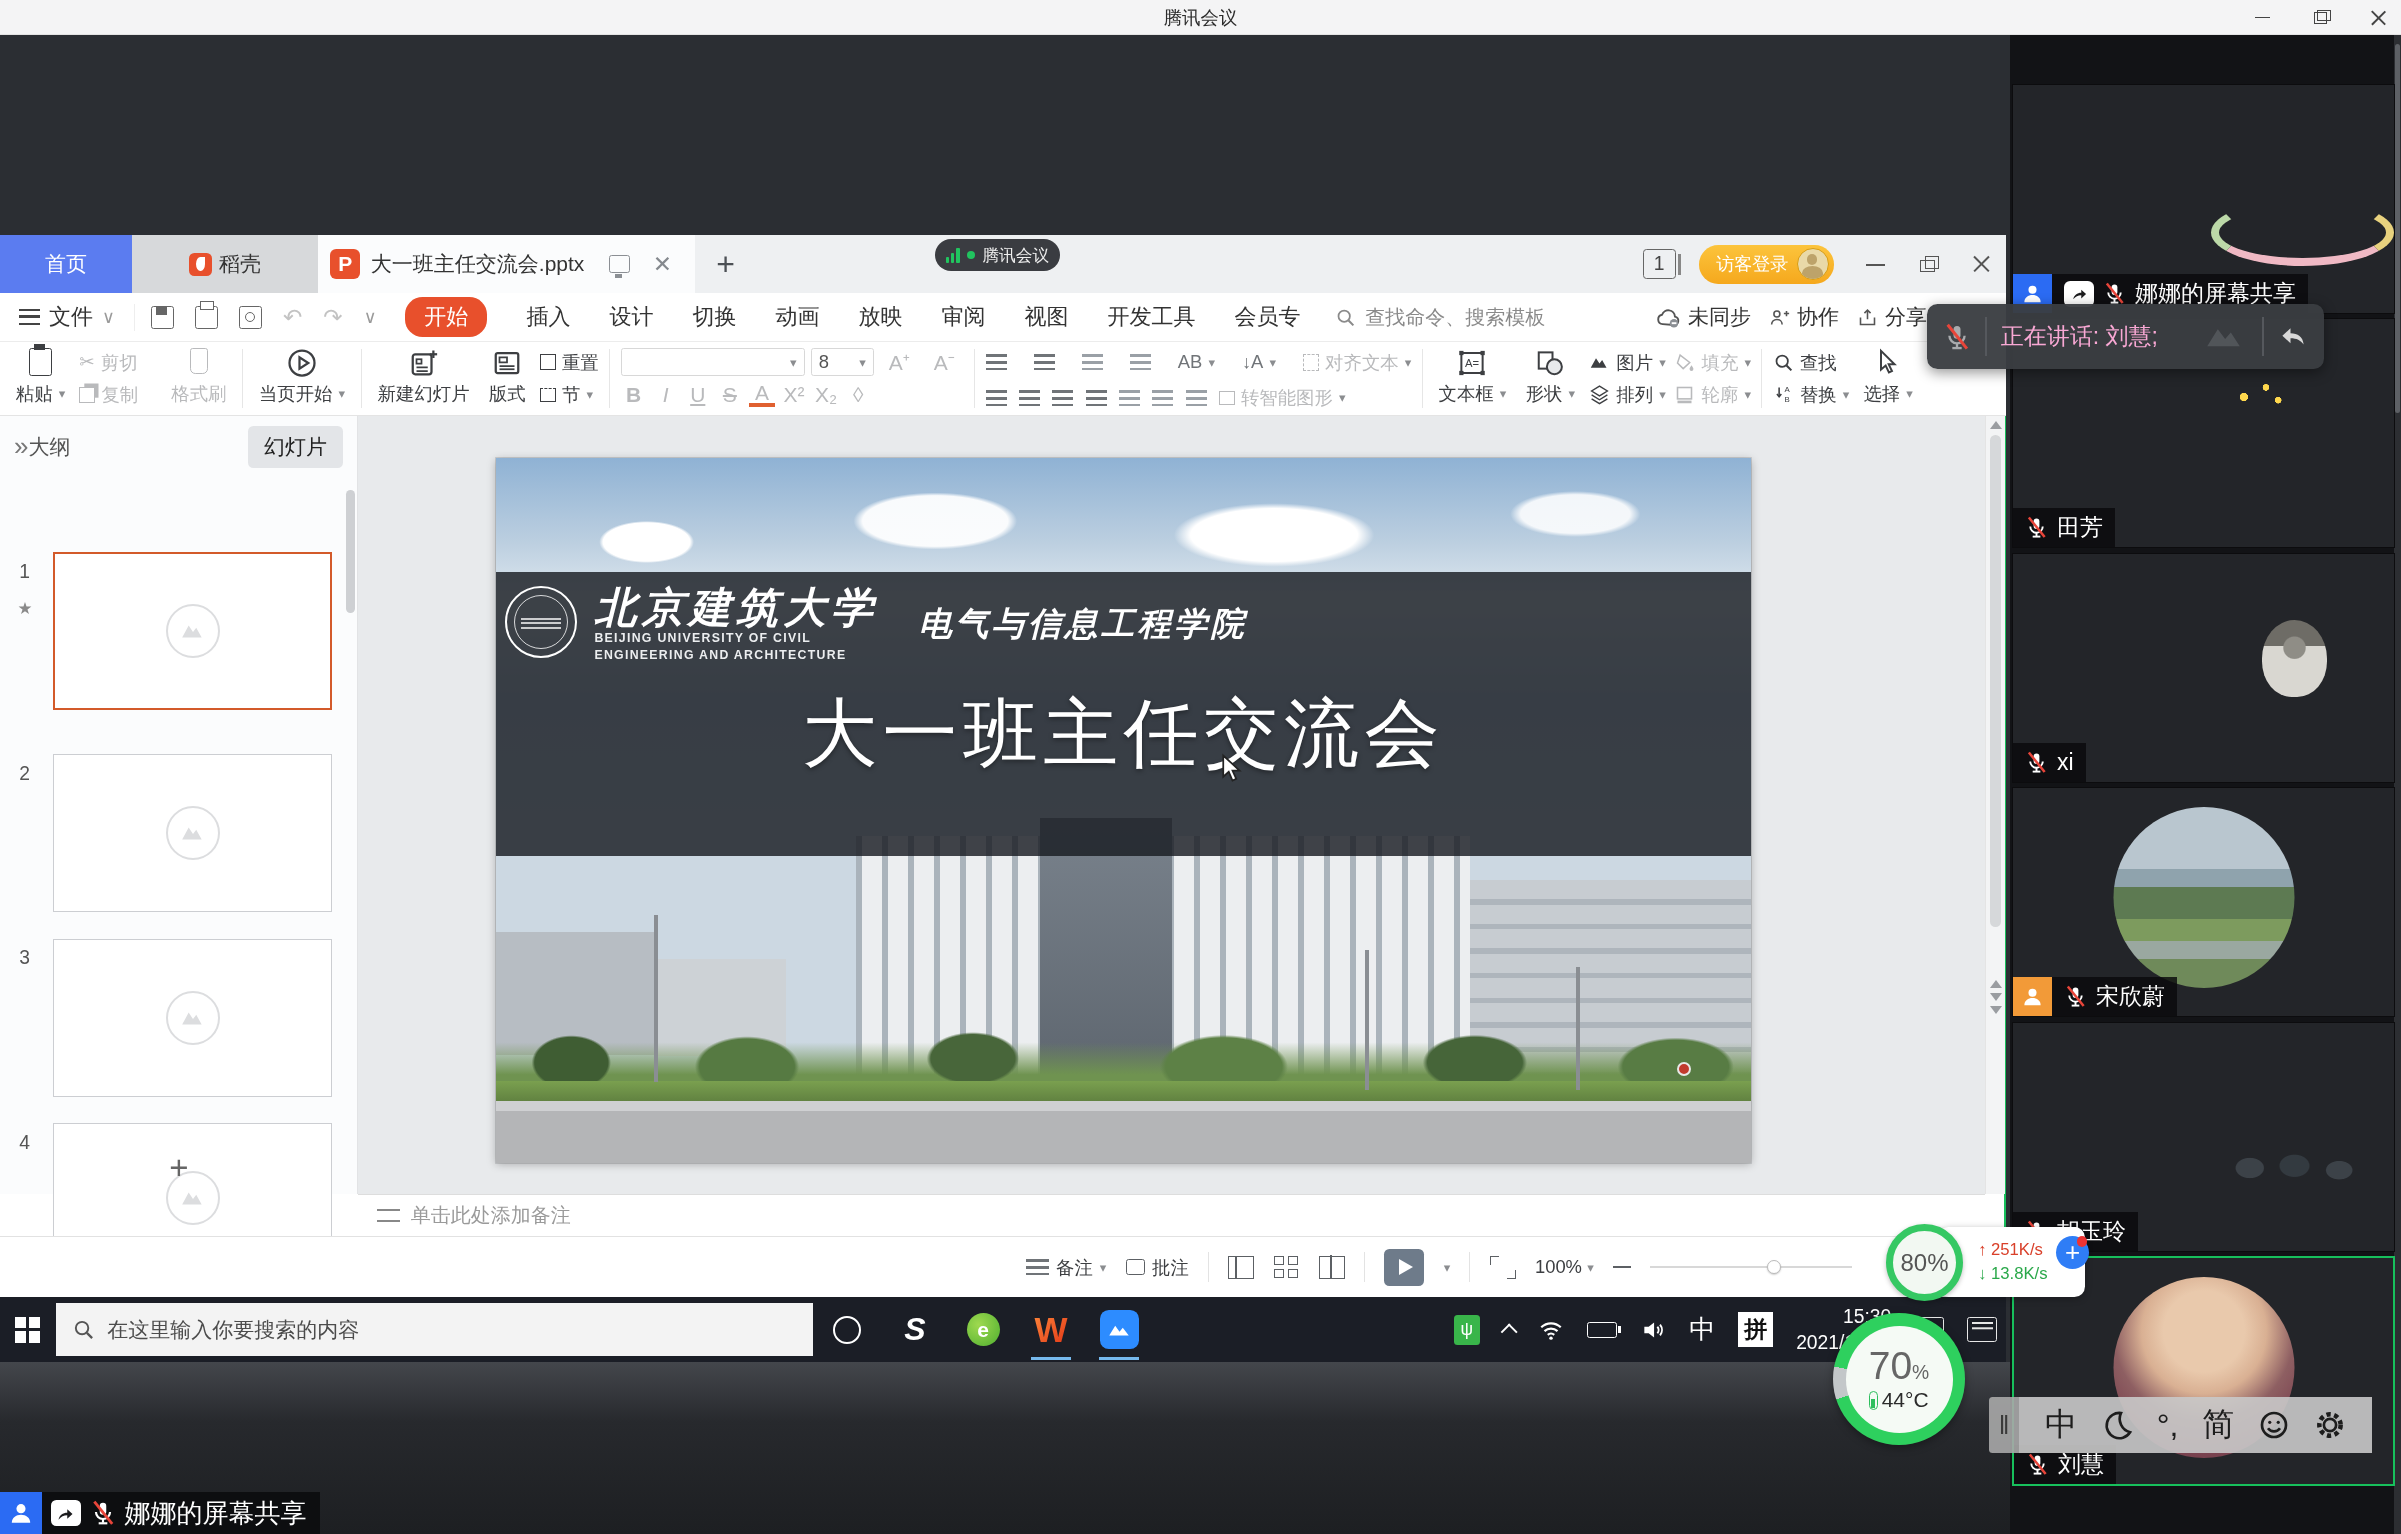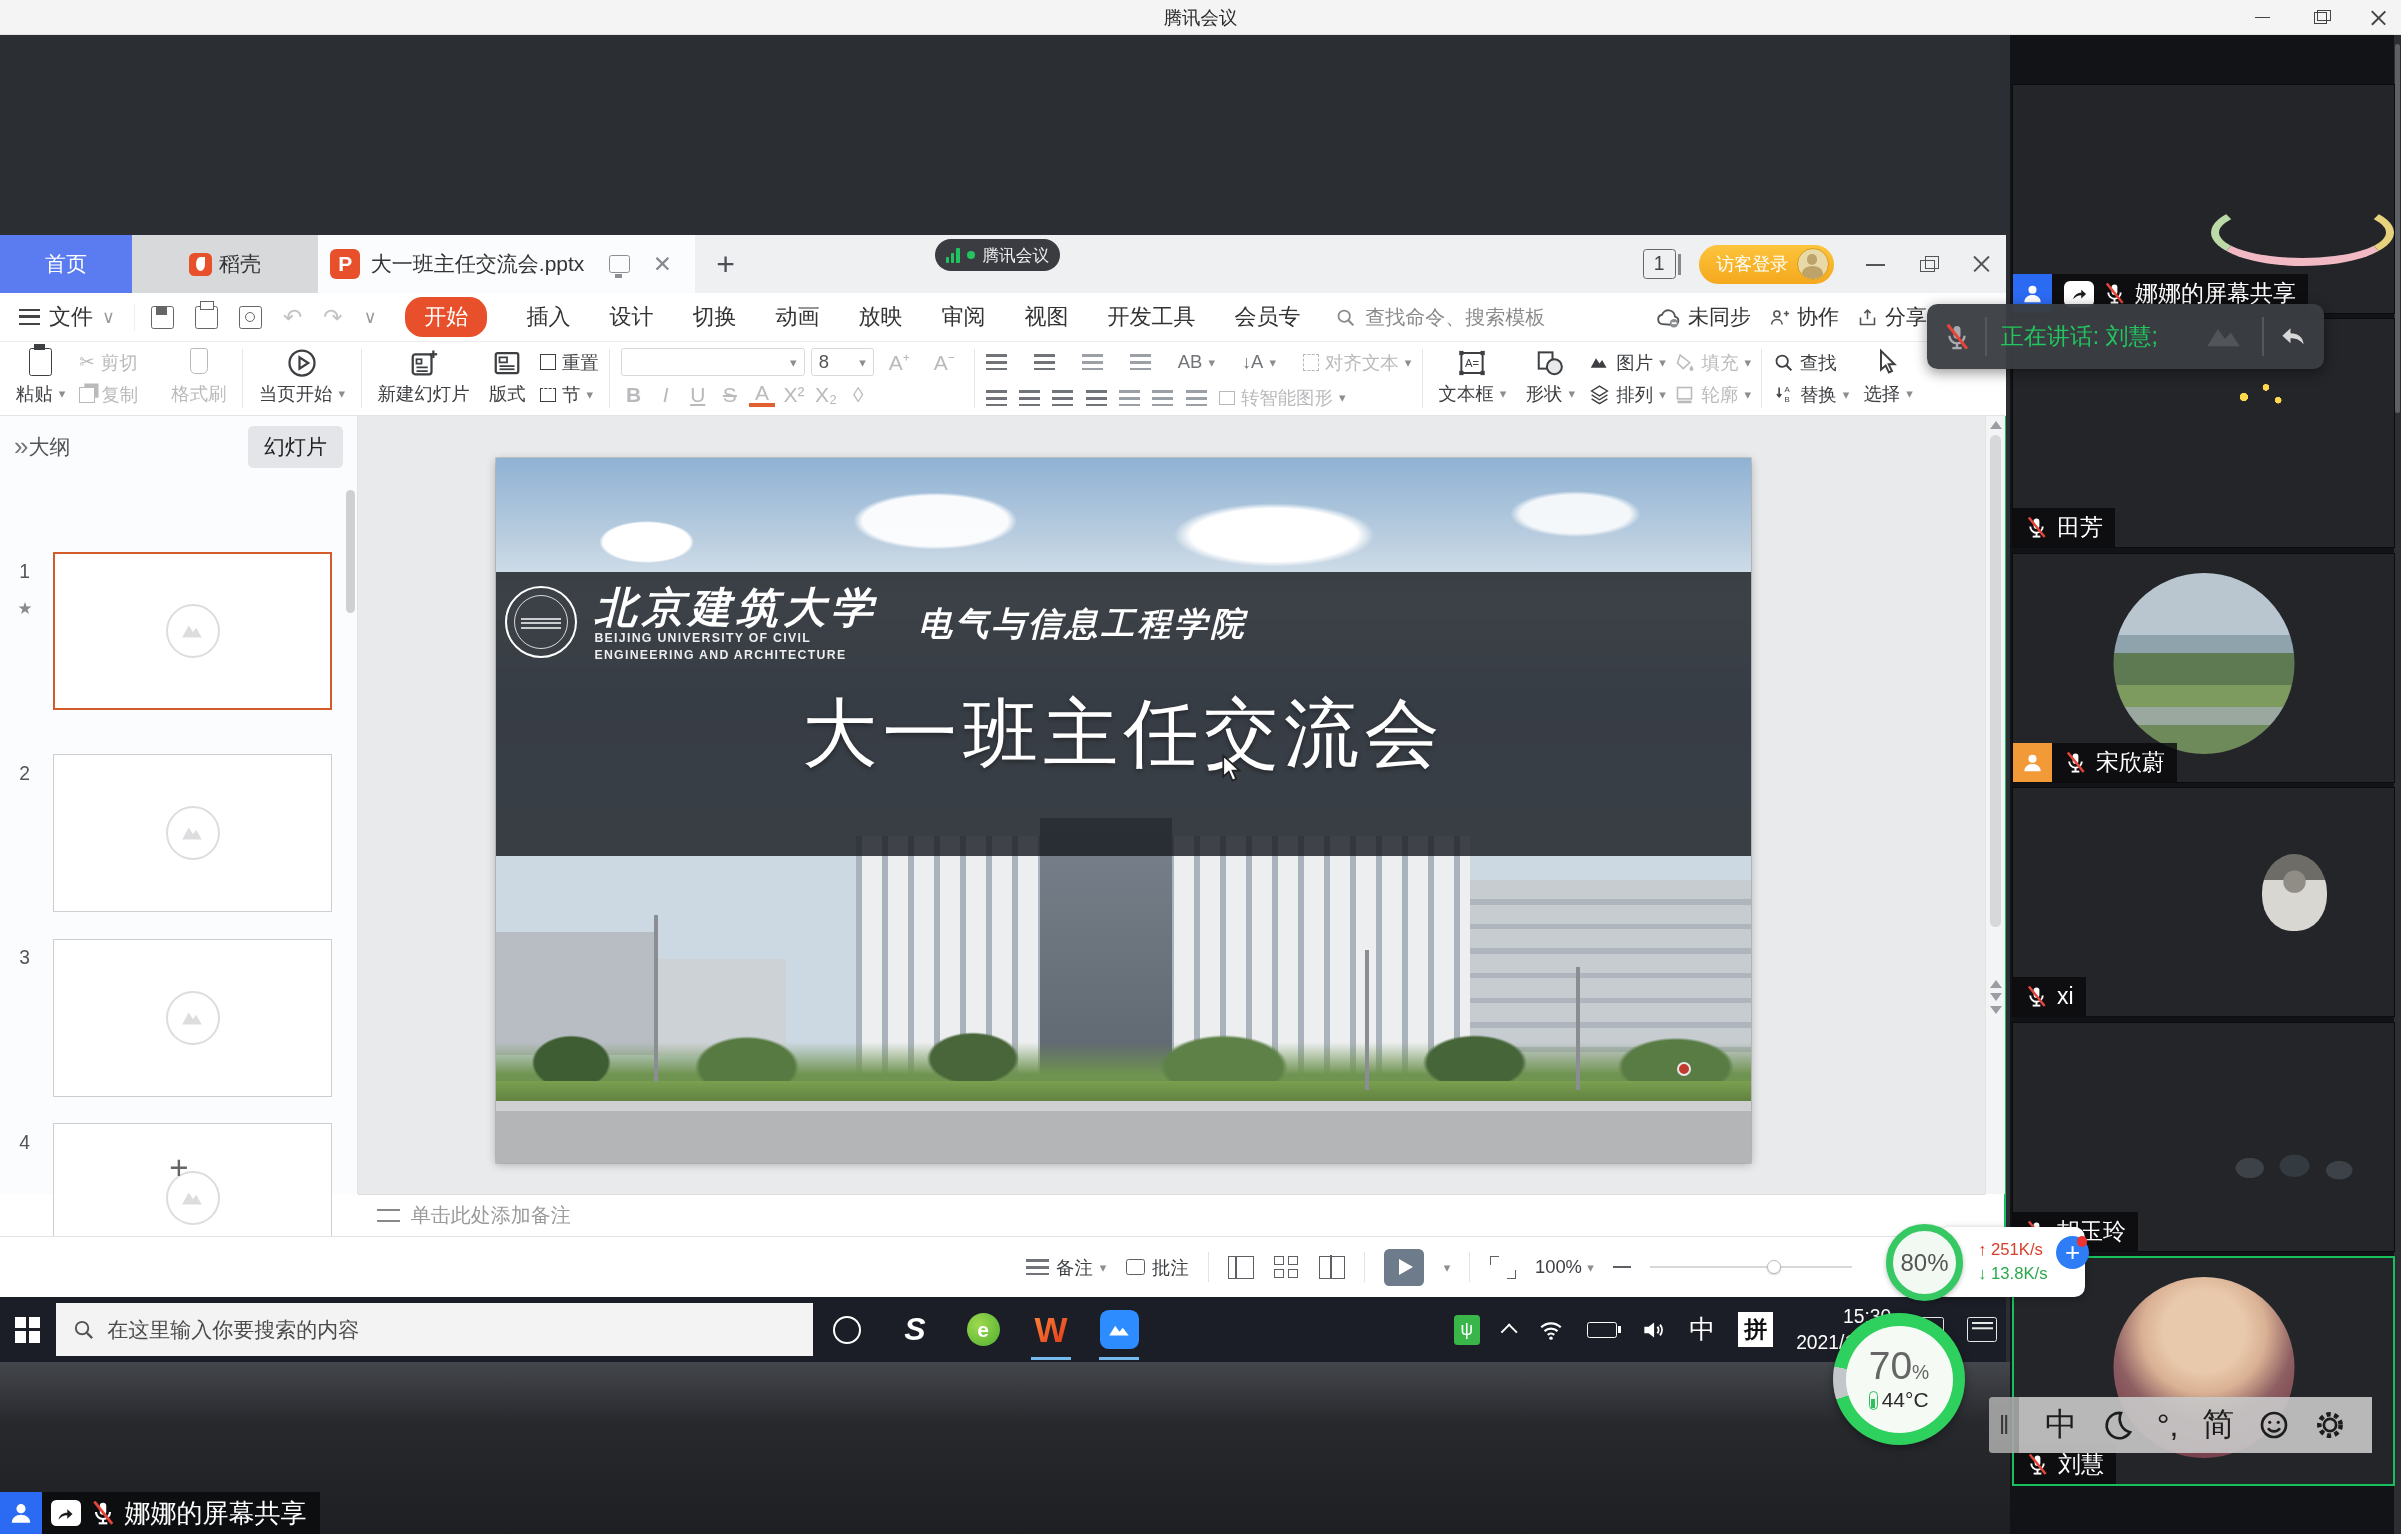--- a/index.html
+++ b/index.html
@@ -184,21 +184,21 @@
   .trayic.note::after{ content:""; position:absolute; left:3.5px; top:3.5px; right:3.5px; height:1.8px; background:#e8e8e8; box-shadow:0 5.3px 0 #e8e8e8; }
 
   
   .floatbadge { position:absolute; left:935px; top:239px; width:125px; height:32px; border-radius:16px; background:rgba(42,45,50,.92); display:flex; align-items:center; gap:7px; padding:0 10.5px; z-index:40; }
   .sigbars { display:flex; align-items:flex-end; gap:1.8px; height:16px; }
   .sigbars i { width:3.5px; background:#21c45f; border-radius:0.9px; }
   .gdot { width:8.8px; height:8.8px; border-radius:50%; background:#21c45f; }
   .floatbadge .t { color:#eee; font-size:16.7px; }
   .toast { position:absolute; left:1927px; top:304px; width:397px; height:65px; background:rgba(58,61,66,.96); border-radius:10.5px; display:flex; align-items:center; gap:14px; padding:0 16px; z-index:80; box-shadow:0 3.5px 12.3px rgba(0,0,0,.4); }
   .toast .vr2 { width:1.8px; height:39px; background:#55585d; }
-  .toast .txt { color:#22c55e; font-size:23px; white-space:nowrap; }
+  .toast .txt { color:#f9a8d4; font-size:23px; white-space:nowrap; }
   .toast .wm { opacity:.25; margin-left:auto; }
   .sharebanner { position:absolute; left:0; top:1492px; height:42px; display:flex; align-items:stretch; z-index:70; }
   .sb-person { width:42px; background:#2b6bf3; display:flex; align-items:center; justify-content:center; }
   .sb-bar { background:#0d0e10; display:flex; align-items:center; gap:8.8px; padding:0 14px 0 8.8px; }
   .sb-share { width:30px; height:26px; background:#fff; border-radius:5.3px; display:flex; align-items:center; justify-content:center; }
   .sb-bar .t { color:#fff; font-size:26px; }
 
   .circ80 { position:absolute; left:1886px; top:1224px; width:77px; height:77px; border-radius:50%; background:#f2f8f2; border:7px solid #35c863; display:flex; align-items:center; justify-content:center; z-index:60; box-shadow:0 1.8px 5.3px rgba(0,0,0,.25); font-size:24px; color:#555; }
   .netbox { position:absolute; left:1938px; top:1227px; width:147px; height:70px; background:#fff; border-radius:10.5px; z-index:55; box-shadow:0 1.8px 7px rgba(0,0,0,.25); display:flex; flex-direction:column; justify-content:center; padding-left:40px; font-size:16.7px; line-height:1.45; }
   .netbox .up { color:#d9402a; } .netbox .dn { color:#2aa84a; }
@@ -974,44 +974,44 @@
         <span class="pdark">
           <svg class="ic" width="23" height="23" viewBox="0 0 24 24" color="#fff">
               <use href="#i-mic"></use>
             </svg>
           <span class="nm">田芳</span>
         </span>
       </div>
     </div>
 
     <div class="tile">
+      <span class="avatar av-sketch"></span>
+      <div class="plate">
+        <span class="pdark">
+          <svg class="ic" width="23" height="23" viewBox="0 0 24 24" color="#fff">
+              <use href="#i-mic"></use>
+            </svg>
+          <span class="nm">xi</span>
+        </span>
+      </div>
+    </div>
+
+    <div class="tile">
       <span class="avatar av-land"></span>
       <div class="plate">
         <span class="psq orange">
             <svg class="ic" width="23" height="23" viewBox="0 0 24 24" color="#fff">
               <use href="#i-person"></use>
             </svg>
           </span>
         <span class="pdark">
           <svg class="ic" width="23" height="23" viewBox="0 0 24 24" color="#fff">
               <use href="#i-mic"></use>
             </svg>
           <span class="nm">宋欣蔚</span>
-        </span>
-      </div>
-    </div>
-
-    <div class="tile">
-      <span class="avatar av-sketch"></span>
-      <div class="plate">
-        <span class="pdark">
-          <svg class="ic" width="23" height="23" viewBox="0 0 24 24" color="#fff">
-              <use href="#i-mic"></use>
-            </svg>
-          <span class="nm">xi</span>
         </span>
       </div>
     </div>
 
     <div class="tile">
       <span class="avatar av-sunset"></span>
       <div class="plate">
         <span class="pdark">
           <svg class="ic" width="23" height="23" viewBox="0 0 24 24" color="#fff">
               <use href="#i-mic"></use>

